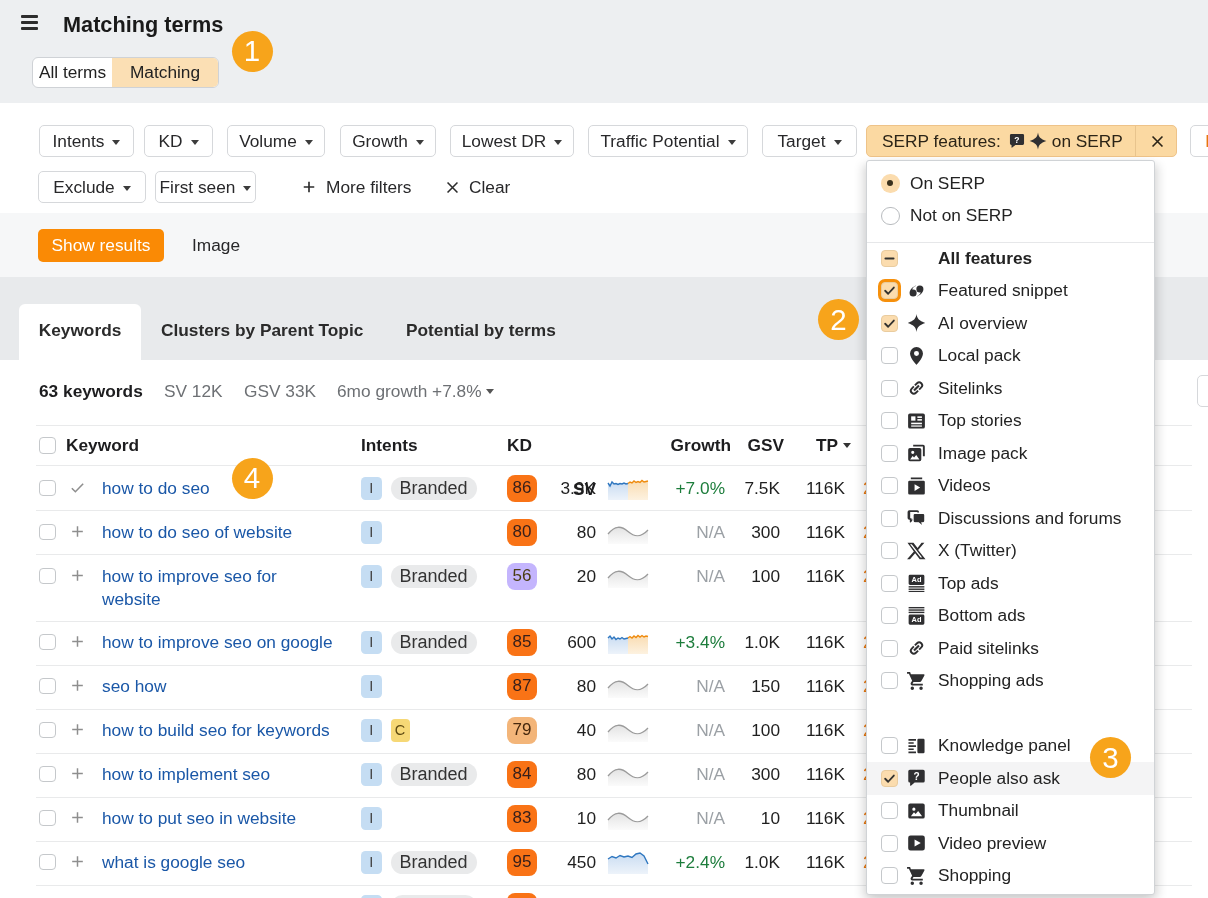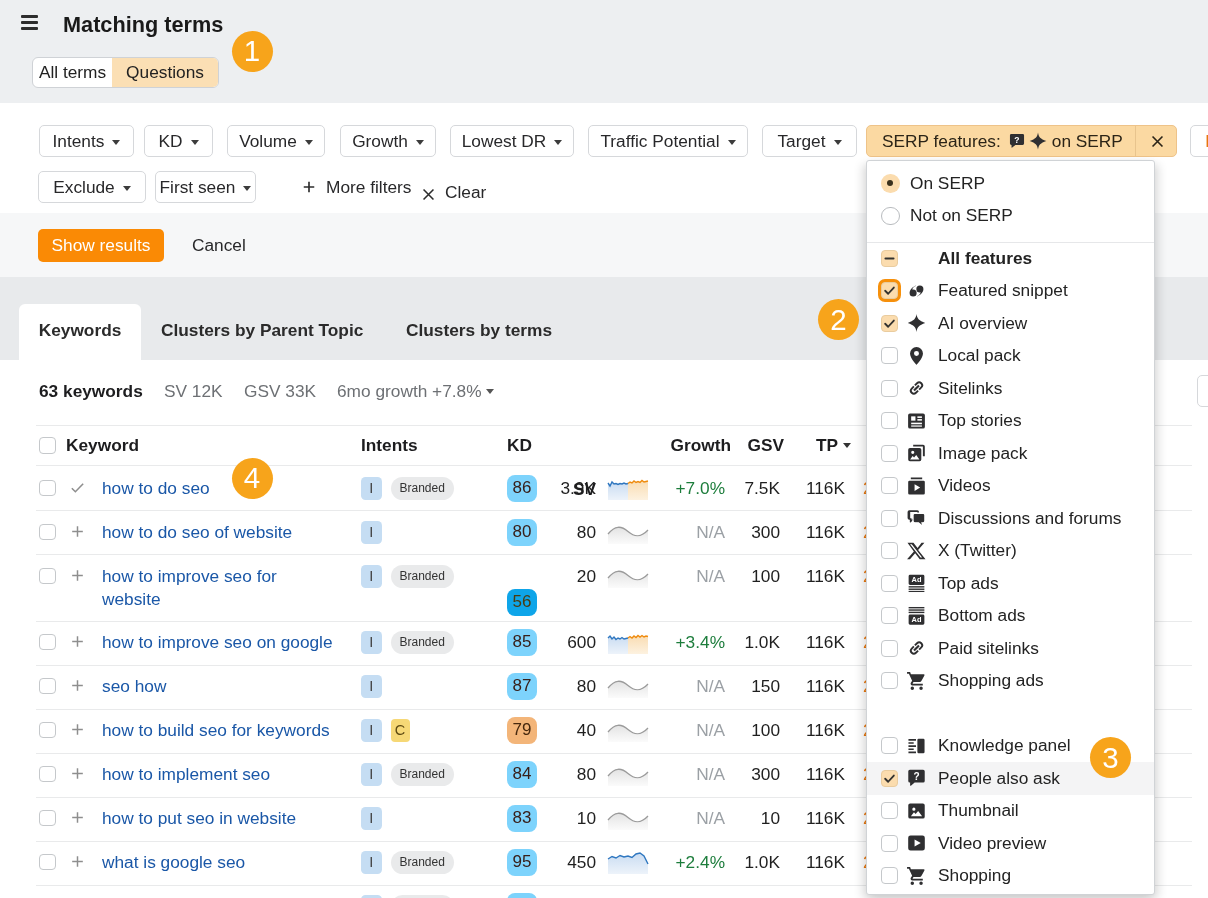--- a/index.html
+++ b/index.html
@@ -35,24 +35,24 @@
 .thead { position:absolute; top:435px; font-size:17.3px; font-weight:bold; color:#1d1d1f; }
 .rcbh { position:absolute; left:39px; top:437px; width:16.5px; height:16.5px; border:1.5px solid #c5c8cb; border-radius:4px; background:#fff; }
 .row { position:absolute; left:0; width:866px; height:0; }
 .rcb { position:absolute; left:39px; top:-8.2px; width:16.5px; height:16.5px; border:1.5px solid #c5c8cb; border-radius:4px; background:#fff; }
 .ricon { position:absolute; left:69px; top:-9px; }
 .kwc { position:absolute; left:102px; top:-11px; line-height:22.5px; }
 .kw { color:#1a57a7; text-decoration:none; }
 .intc { position:absolute; left:361px; top:-11.5px; display:flex; gap:9px; align-items:center; height:23px; }
 .ib { display:inline-flex; width:20.5px; height:23px; background:#c5ddf3; color:#3f3f3f; border-radius:4.5px; font-size:14.5px; align-items:center; justify-content:center; }
 .cb2 { display:inline-flex; width:19px; height:23px; background:#f6d876; color:#5e4a11; border-radius:4px; font-size:14.5px; align-items:center; justify-content:center; }
-.pill { display:inline-flex; height:23px; background:#e9eaeb; color:#333; border-radius:12px; font-size:12px; align-items:center; padding:0 9px; }
+.pill { display:inline-flex; height:23px; background:#e9eaeb; color:#333; border-radius:12px; font-size:18px; align-items:center; padding:0 9px; }
 .kd { position:absolute; left:507px; top:-13.5px; width:30px; height:27px; border-radius:8px; font-size:17px; display:flex; align-items:center; justify-content:center; }
-.kd.red { background:#7dd3fc; color:#38201b; }
-.kd.yel { background:#0ea5e9; color:#4a3c12;margin-top:26px; }
+.kd.red { background:#f97316; color:#38201b; }
+.kd.yel { background:#c4b5fd; color:#4a3c12; }
 .kd.org { background:#f3b579; color:#46280e; }
 .num { position:absolute; top:-9px; text-align:right; line-height:19px; }
 .sv { left:496px; width:100px; }
 .spark { position:absolute; left:607px; top:-11.5px; width:42px; height:23px; }
 .grow { left:625px; width:100px; color:#1d7d3c; }
 .na2 { color:#9ba0a5; }
 .gsv { left:680px; width:100px; }
 .tp { left:745px; width:100px; }
 .hid { left:863px; width:40px; text-align:left; color:#e8760c; }
 .dd { position:absolute; left:866px; top:160px; width:289px; height:735px; background:#fff; border:1px solid #d0d3d6; box-shadow:-4px 4px 10px rgba(0,0,0,.12), 4px 4px 10px rgba(0,0,0,.12); border-radius:3px; z-index:50; }
@@ -72,21 +72,21 @@
 </style></head>
 <body>
 <div class="burger">
     <span style="top:0"></span>
     <span style="top:6px"></span>
     <span style="top:12px"></span>
   </div>
 <div class="title">Matching terms</div>
 <div class="seg">
     <div class="opt">All terms</div>
-    <div class="opt active">Questions</div>
+    <div class="opt active">Matching</div>
   </div>
 
 <div class="fpanel"></div>
 <div class="fstrip"></div>
 <div class="fbtn" style="left:39px; top:125px; width:95px;">Intents <span class="car"></span></div>
 <div class="fbtn" style="left:144px; top:125px; width:69px;">KD <span class="car"></span></div>
 <div class="fbtn" style="left:227px; top:125px; width:98px;">Volume <span class="car"></span></div>
 <div class="fbtn" style="left:340px; top:125px; width:96px;">Growth <span class="car"></span></div>
 <div class="fbtn" style="left:450px; top:125px; width:124px;">Lowest DR <span class="car"></span></div>
 <div class="fbtn" style="left:588px; top:125px; width:160px;">Traffic Potential <span class="car"></span></div>
@@ -105,32 +105,32 @@
 <svg class="serpx" width="17" height="17" viewBox="0 0 24 24">
       <path d="M5 5l14 14M19 5L5 19" stroke="#2b2417" stroke-width="2.3" fill="none"></path>
     </svg>
 </div>
 <div class="fbtn" style="left:1190px; top:125px; width:70px; color:#e8760c; justify-content:flex-start; padding-left:14px;">Int</div>
 <div class="fbtn" style="left:38px; top:171px; width:108px;">Exclude <span class="car"></span></div>
 <div class="fbtn" style="left:155px; top:171px; width:101px;">First seen <span class="car"></span></div>
 <div class="ftext" style="left:300px;"><svg width="18" height="18" viewBox="0 0 24 24">
       <path d="M12 5v14M5 12h14" stroke="#2c2c2c" stroke-width="2.2" fill="none"></path>
     </svg> More filters</div>
-<div class="ftext" style="left:420px;align-items:flex-end;"><svg width="17" height="17" viewBox="0 0 24 24">
+<div class="ftext" style="left:444px;"><svg width="17" height="17" viewBox="0 0 24 24">
       <path d="M5 5l14 14M19 5L5 19" stroke="#2c2c2c" stroke-width="2.2" fill="none"></path>
     </svg> Clear</div>
 <div class="showres">Show results</div>
-<div class="cancel">Cancel</div>
+<div class="cancel">Image</div>
 
 <div class="tabbar">
 <div class="tab-active">
       <span>Keywords</span>
     </div>
 <div class="tab" style="left:161px;">Clusters by Parent Topic</div>
-<div class="tab" style="left:406px;">Clusters by terms</div>
+<div class="tab" style="left:406px;">Potential by terms</div>
 </div>
 
 <div class="content"></div>
 <div class="stats">
     <span style="left:39px"><b>63 keywords</b></span>
     <span style="left:164px">SV 12K</span>
     <span style="left:244px">GSV 33K</span>
     <span style="left:337px">6mo growth +7.8%</span>
     <span class="scar" style="left:486px; top:8px;"></span>
   </div>

